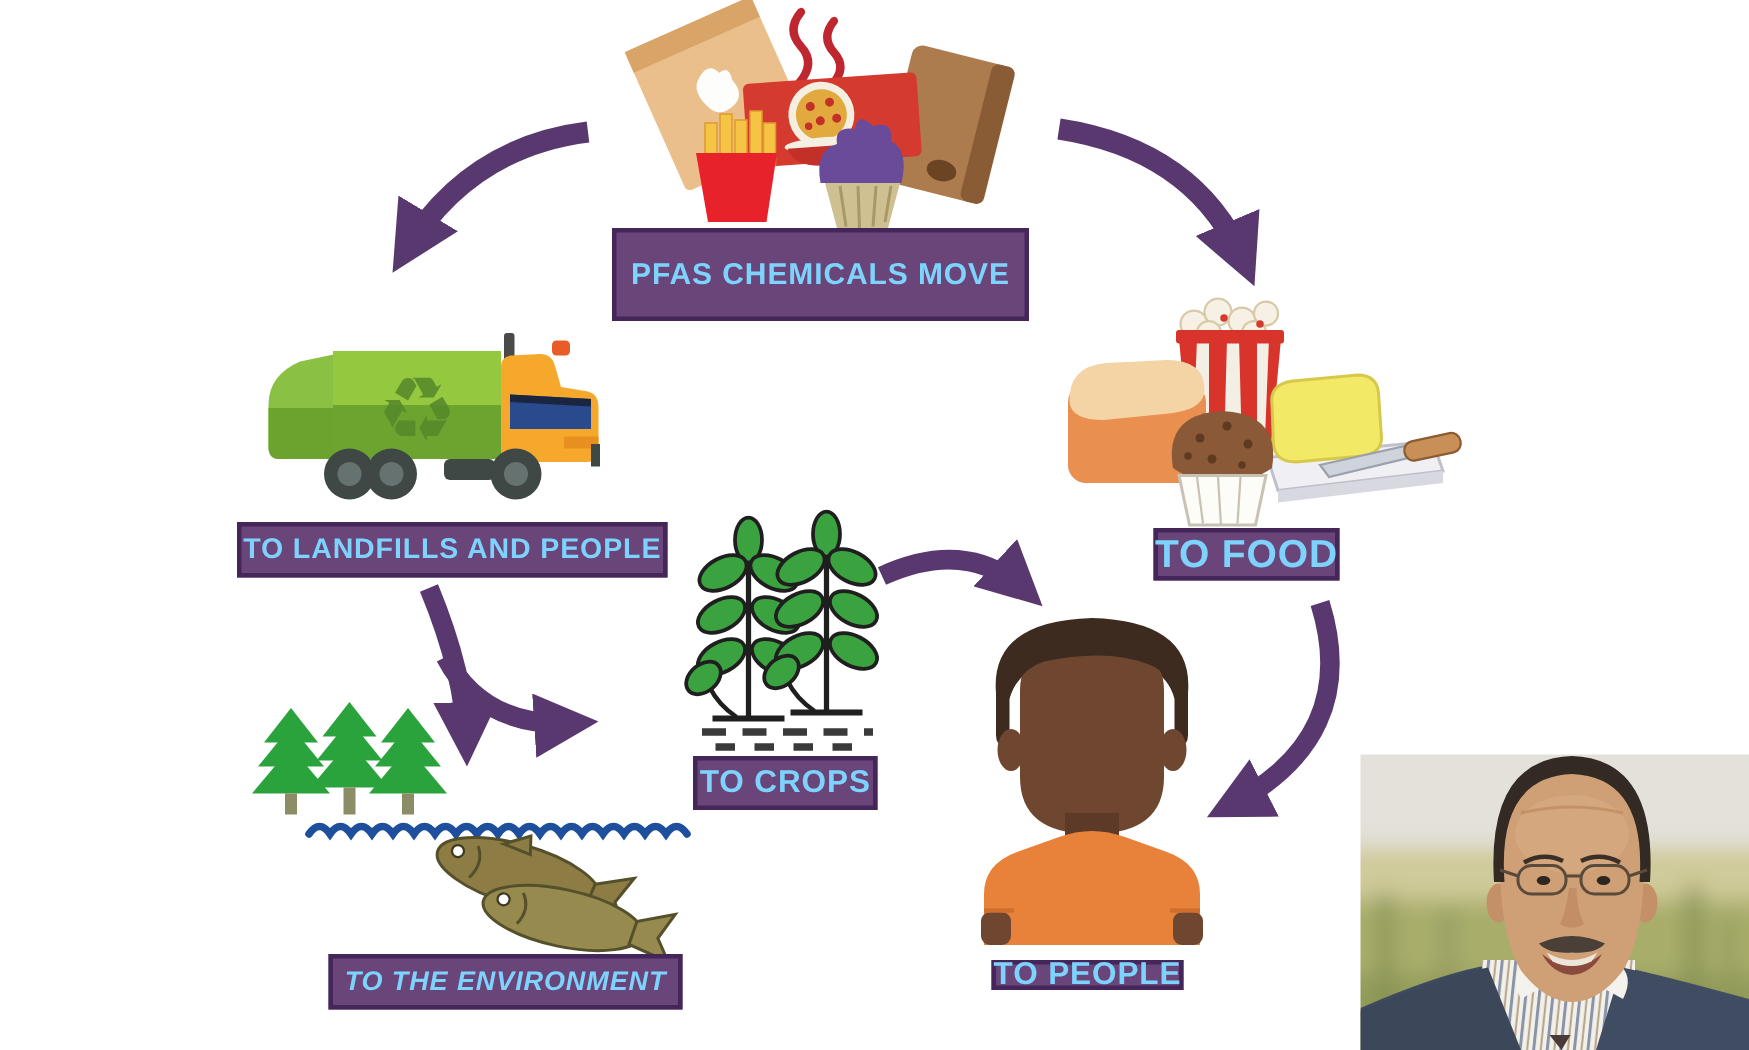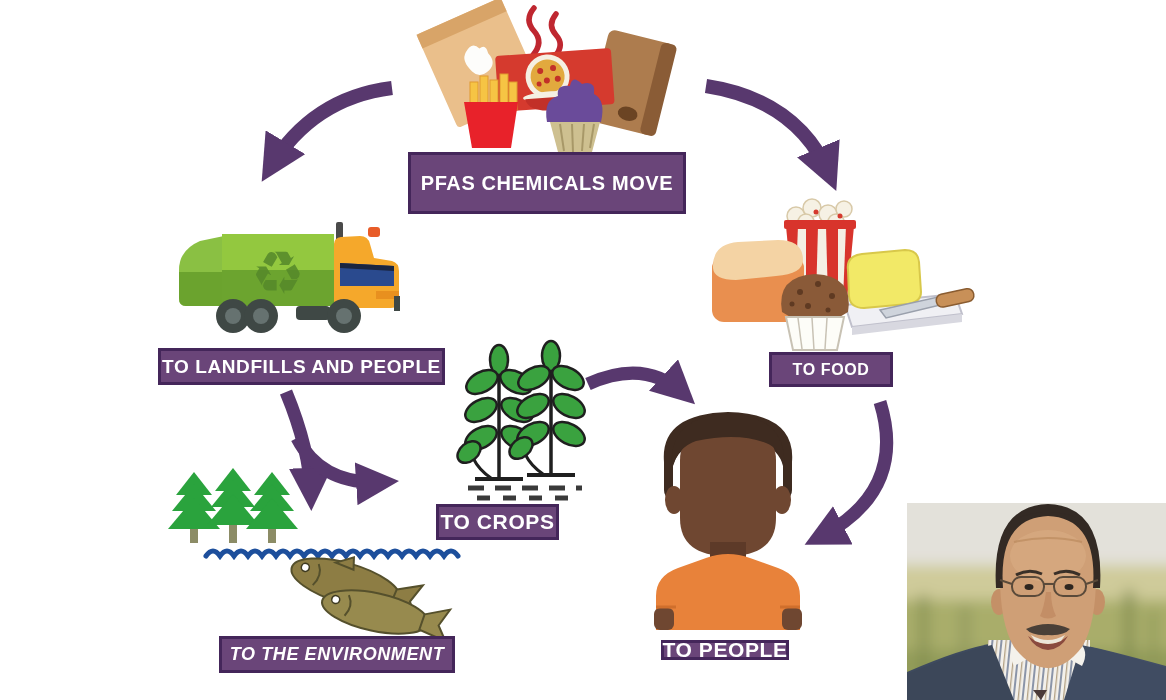--- a/index.html
+++ b/index.html
@@ -3,29 +3,29 @@
 <meta charset="utf-8">
 <style>
   html,body{margin:0;padding:0;background:#fff;}
   .canvas{
     position:relative;width:1166px;height:700px;overflow:hidden;background:#ffffff;
     font-family:"Liberation Sans",sans-serif;
   }
   .scene{position:absolute;left:0;top:0;}
   .banner{
     position:absolute;box-sizing:border-box;
-    background:#6a4579;border:3px solid #44265a;color:#ffffff;
+    background:#6a4579;border:3px solid #44265a;color:#7dd3fc;
     font-weight:bold;letter-spacing:0.6px;
     display:flex;flex-direction:row;align-items:center;justify-content:center;
     text-align:center;white-space:nowrap;
   }
   .banner-source{left:408px;top:152px;width:278px;height:62px;font-size:20px;line-height:27px;}
   .banner-landfills{left:158px;top:348px;width:287px;height:37px;font-size:19px;}
-  .banner-food{left:769px;top:352px;width:124px;height:35px;font-size:16px;}
-  .banner-crops{left:436px;top:504px;width:123px;height:36px;font-size:21px;}
+  .banner-food{left:769px;top:352px;width:124px;height:35px;font-size:26px;}
+  .banner-crops{left:462px;top:504px;width:123px;height:36px;font-size:21px;}
   .banner-environment{left:219px;top:636px;width:236px;height:37px;font-size:18px;font-style:italic;}
   .banner-people{left:661px;top:640px;width:128px;height:20px;font-size:21px;}
 </style>
 </head>
 <body>
 
 <div class="canvas">
 
 <svg class="scene" width="1166" height="700" viewBox="0 0 1166 700">
   <defs>

